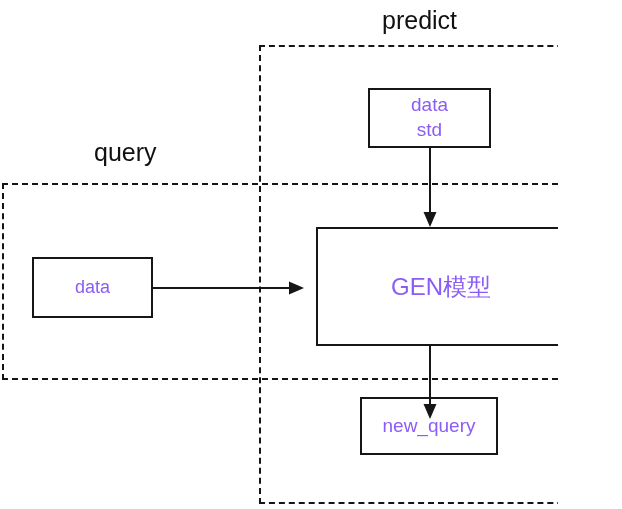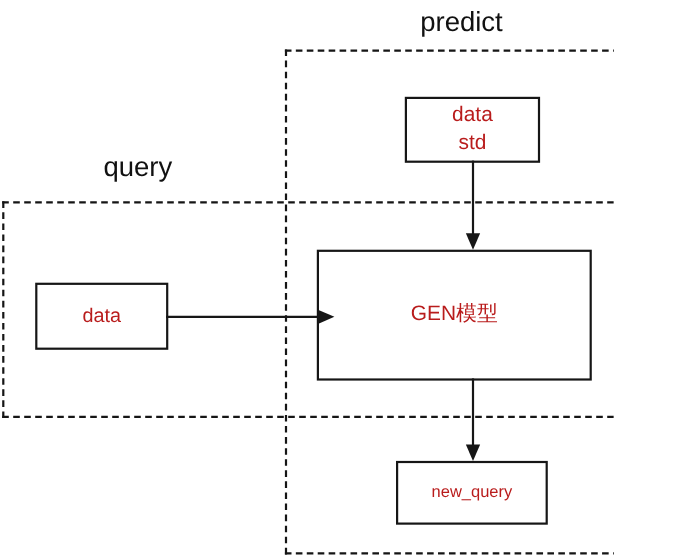--- a/index.html
+++ b/index.html
@@ -62,49 +62,49 @@
     border: 2px solid #161616;
     background: #ffffff;
     box-sizing: border-box;
     display: flex;
     flex-direction: column;
     align-items: center;
     justify-content: center;
     text-align: center;
     font-size: 19px;
     line-height: 1.3;
-    color: #b91c1c;
+    color: #8b5cf6;
   }
   #node-data-std {
     left: 368px;
     top: 88px;
     width: 123px;
     height: 60px;
   }
   #node-data-query {
     left: 32px;
     top: 257px;
     width: 121px;
     height: 61px;
     font-size: 18px;
   }
   #node-gen-model {
-    left: 288px;
+    left: 316px;
     top: 227px;
     width: 250px;
     height: 119px;
-    font-size: 19px;
+    font-size: 24px;
     text-align: right;
   }
   #node-new-query {
     left: 360px;
-    top: 419px;
+    top: 397px;
     width: 138px;
     height: 58px;
-    font-size: 15px;
+    font-size: 19px;
   }
   .node-line {
     display: block;
   }
 
   
   .edge {
     position: absolute;
   }
   .edge svg {

